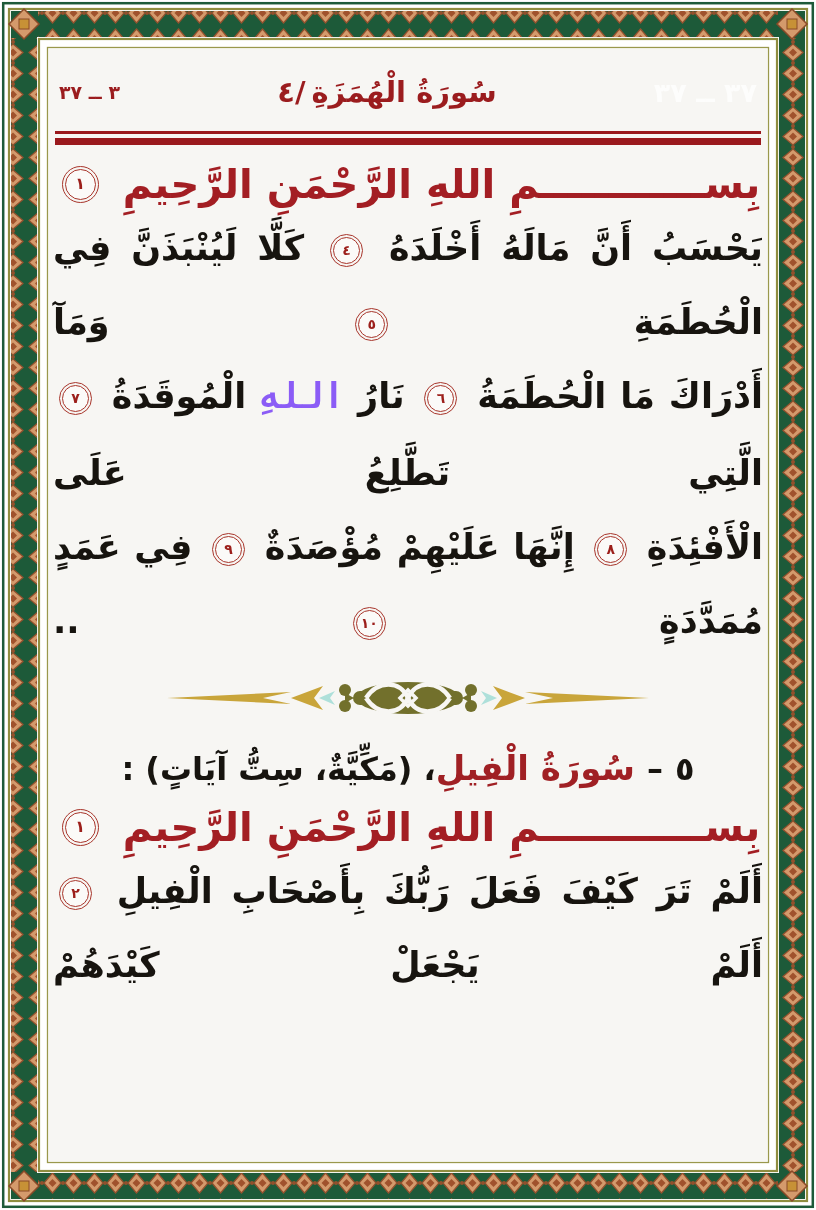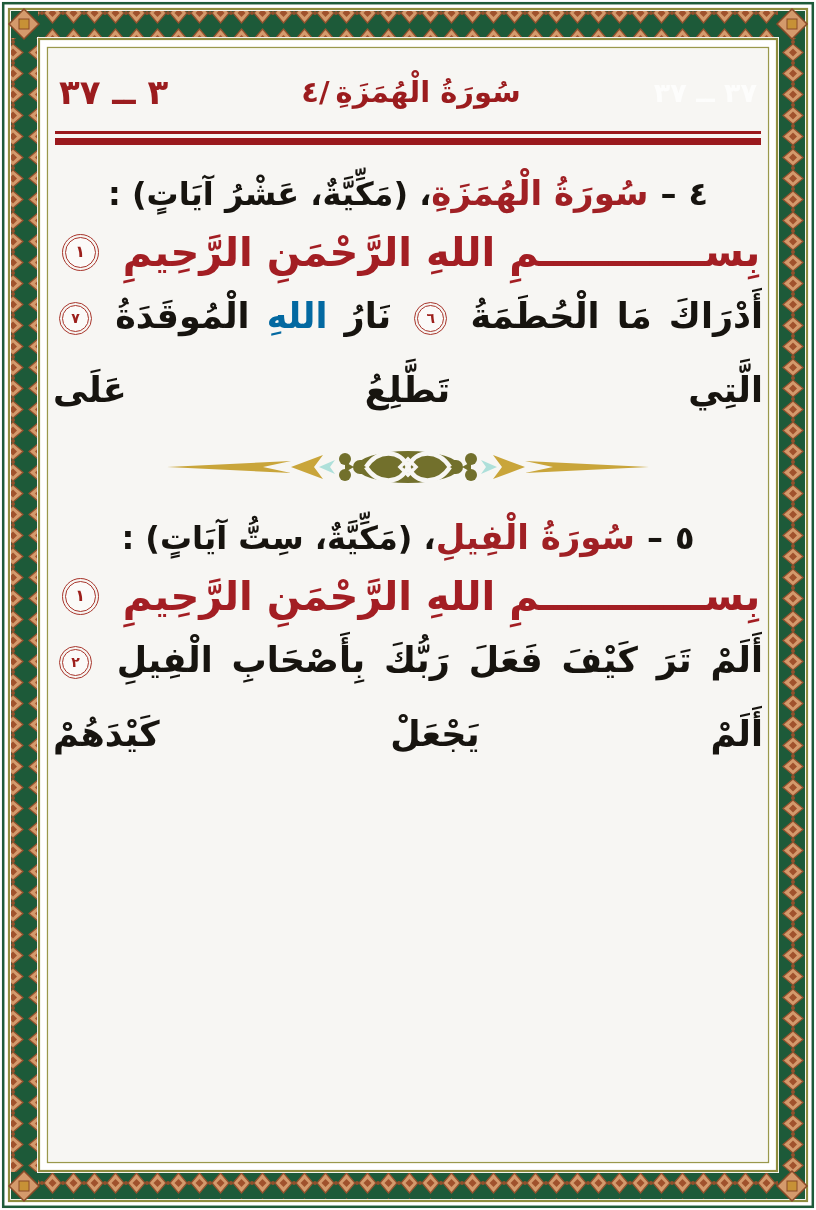--- a/index.html
+++ b/index.html
@@ -8,21 +8,21 @@
     font-family:"DejaVu Sans",sans-serif;
   }
   .frame-svg{position:absolute;inset:0;z-index:1;}
   .content{
     position:absolute;inset:49px;z-index:2;background:#f7f6f3;
     direction:rtl;overflow:hidden;
   }
   
   .hdr{display:flex;flex-direction:row;justify-content:space-between;align-items:center;
        direction:ltr;padding:14px 10px 0 10px;height:58px;}
-  .hdr-left{color:#9b1c1e;font-weight:bold;font-size:34px;direction:ltr;unicode-bidi:bidi-override;letter-spacing:2px;}
+  .hdr-left{color:#9b1c1e;font-weight:bold;font-size:19px;direction:ltr;unicode-bidi:bidi-override;letter-spacing:2px;}
   .hdr-center{display:flex;direction:ltr;align-items:center;gap:6px;color:#9b1c1e;font-weight:bold;font-size:29px;}
   .hdr-right{color:#fdfdfc;font-weight:bold;font-size:27px;direction:ltr;unicode-bidi:bidi-override;letter-spacing:2px;}
   
   .rule{margin:10px 6px 0 6px;}
   .rule .r1{height:3px;background:#9a191d;}
   .rule .r2{height:7px;background:#9a191d;margin-top:4px;}
   
   .section-heading{text-align:center;font-size:32px;font-weight:bold;color:#17140f;margin-top:28px;}
   .section-heading .sep{margin:0 12px;}
   .surah-name{color:#a02024;font-size:34px;}
@@ -34,21 +34,21 @@
     display:inline-flex;align-items:center;justify-content:center;
     min-width:27px;height:27px;padding:0 2px;box-sizing:border-box;
     border:1.6px solid #a8352b;outline:1.6px solid #a8352b;outline-offset:2.5px;
     border-radius:50%;background:#fbfaf8;color:#9c1f1b;
     font-size:14px;font-weight:bold;margin:0 9px;vertical-align:middle;line-height:1;
   }
   .bismillah .ayah-marker{min-width:31px;height:31px;font-size:16px;}
   
   .verses{margin:4px 4px 0 4px;font-size:35px;font-weight:bold;color:#17140f;}
   .verse-line{line-height:74px;text-align:justify;text-align-last:justify;white-space:normal;}
-  .verse-line .allah-word{color:#0369a1;}
+  .verse-line .allah-word{color:#8b5cf6;font-family:Liberation Mono, monospace;}
   
   .divider-wrap{display:flex;justify-content:center;margin-top:18px;}
   .section-2 .section-heading{}
 </style>
 </head>
 <body>
 
 <div class="page">
 
   <svg class="frame-svg" width="816" height="1210" viewBox="0 0 816 1210" xmlns="http://www.w3.org/2000/svg">
@@ -114,29 +114,28 @@
       </span>
       <span class="hdr-right">٣٧ ــ ٣٧</span>
     </div>
 
     <div class="rule">
       <div class="r1"></div>
       <div class="r2"></div>
     </div>
 
     <div class="section-1">
-      <div class="section-heading">
-        <span>٤</span><span class="sep">–</span><span class="surah-name">سُورَةُ الْهُمَزَةِ</span><span>، (مَكِّيَّةٌ، عَشْرُ آيَاتٍ) :</span>
-      </div>
       <div class="bismillah">
         <span>بِســــــــــــمِ اللهِ الرَّحْمَنِ الرَّحِيمِ</span>
         <span class="ayah-marker">١</span>
       </div>
       <div class="verses">
+          <div class="verse-line"><span>يَحْسَبُ أَنَّ مَالَهُ أَخْلَدَهُ </span><span class="ayah-marker">٤</span><span> كَلَّا لَيُنْبَذَنَّ فِي الْحُطَمَةِ </span><span class="ayah-marker">٥</span><span> وَمَآ</span></div>
           <div class="verse-line"><span>أَدْرَاكَ مَا الْحُطَمَةُ </span><span class="ayah-marker">٦</span><span> نَارُ </span><span class="allah-word">اللهِ</span><span> الْمُوقَدَةُ </span><span class="ayah-marker">٧</span><span> الَّتِي تَطَّلِعُ عَلَى</span></div>
+          <div class="verse-line"><span>الْأَفْئِدَةِ </span><span class="ayah-marker">٨</span><span> إِنَّهَا عَلَيْهِمْ مُؤْصَدَةٌ </span><span class="ayah-marker">٩</span><span> فِي عَمَدٍ مُمَدَّدَةٍ </span><span class="ayah-marker">١٠</span><span> ..</span></div>
         </div>
     </div>
 
     <div class="divider-wrap">
       <svg width="490" height="44" viewBox="0 0 490 44" xmlns="http://www.w3.org/2000/svg">
 
         <path d="M4 22 L128 16 L100 22 L128 28 Z" fill="#c9a53a"></path>
         <path d="M486 22 L362 16 L390 22 L362 28 Z" fill="#c9a53a"></path>
 
         <path d="M128 22 L160 10 L151 22 L160 34 Z" fill="#c9a53a"></path>

